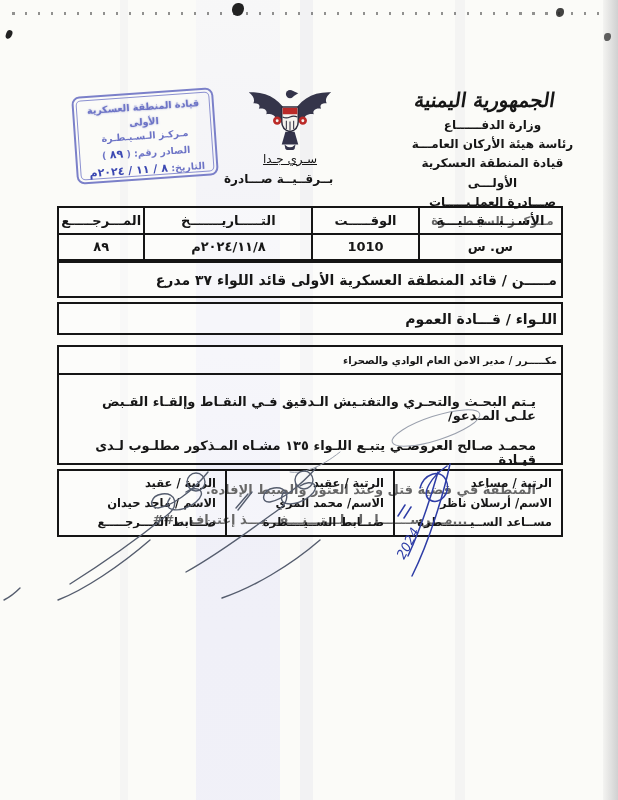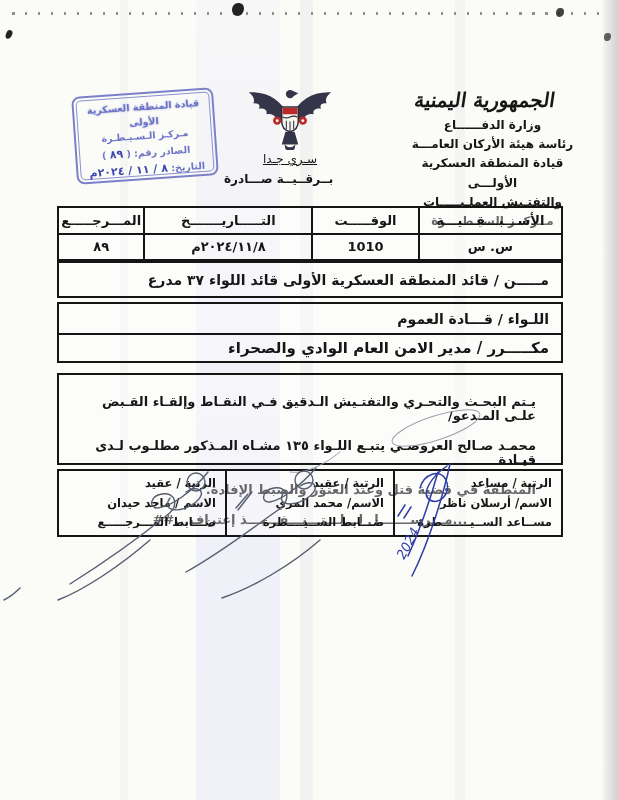--- a/index.html
+++ b/index.html
@@ -38,24 +38,24 @@
   .letterhead .lh-line{font-size:12px;font-weight:bold;line-height:1.6;margin-left:19px;}
   
   .sheet{position:absolute;left:0;top:0;width:618px;height:800px;direction:rtl;}
   .box{position:absolute;left:57px;width:506px;box-sizing:border-box;border:2.5px solid #151515;background:rgba(255,255,255,.35);}
   .meta{top:206px;height:55px;display:flex;flex-direction:column;}
   .meta-row{display:flex;flex:1 1 0;}
   .meta-row.hdr{border-bottom:2px solid #151515;}
   .meta-cell{display:flex;align-items:center;justify-content:center;font-weight:bold;font-size:13px;}
   .meta-cell:not(:last-child){border-inline-end:2px solid #151515;}
   .c1{width:28.5%;} .c2{width:21%;} .c3{width:33.5%;} .c4{width:17%;}
-  .rowline{display:flex;align-items:center;padding-right:12px;font-weight:bold;}
+  .rowline{display:flex;align-items:center;padding-right:4px;font-weight:bold;}
   .from-row{top:261px;height:37px;font-size:14px;}
   .to-row{top:302px;height:33px;font-size:14px;}
-  .cc-row{top:333px;height:30px;font-size:15px;}
+  .cc-row{top:345px;height:30px;font-size:10px;}
   .body-box{top:373px;height:92px;padding:4px 9px 0;}
   .body-box p{margin:16px;font-size:13px;font-weight:bold;line-height:14px;text-align:right;}
   .body-box p.closing{text-align:center;margin-top:2px;}
   
   .sig{top:469px;height:68px;display:flex;}
   .sig-cell{flex:1 1 0;padding:3px 9px 0;box-sizing:border-box;}
   .sig-cell:not(:last-child){border-inline-end:2px solid #151515;}
   .sig-cell div{font-size:11.5px;font-weight:bold;line-height:1.7;white-space:nowrap;}
   .scribbles{position:absolute;left:0;top:0;pointer-events:none;}
 </style>
@@ -119,21 +119,21 @@
   </svg>
 
   <div class="classification">سـري جـدا</div>
   <div class="telegram-type">بــرقــيــة صـــادرة</div>
 
   <div class="letterhead">
     <div class="country">الجمهورية اليمنية</div>
     <div class="lh-line">وزارة الدفــــــاع</div>
     <div class="lh-line">رئاسة هيئة الأركان العامـــة</div>
     <div class="lh-line">قيادة المنطقة العسكرية الأولـــى</div>
-    <div class="lh-line">والتفتـيش العملـيـــــات</div>
+    <div class="lh-line">صـــادرة العملـيـــــات</div>
     <div class="lh-line">مــركــز السيـطــــرة</div>
   </div>
 
   <div class="sheet">
 
     <div class="box meta">
       <div class="meta-row hdr">
         <div class="meta-cell c1">الأســـبـــقـــيـــة</div>
         <div class="meta-cell c2">الوقـــــت</div>
         <div class="meta-cell c3">التـــــاريـــــــخ</div>

